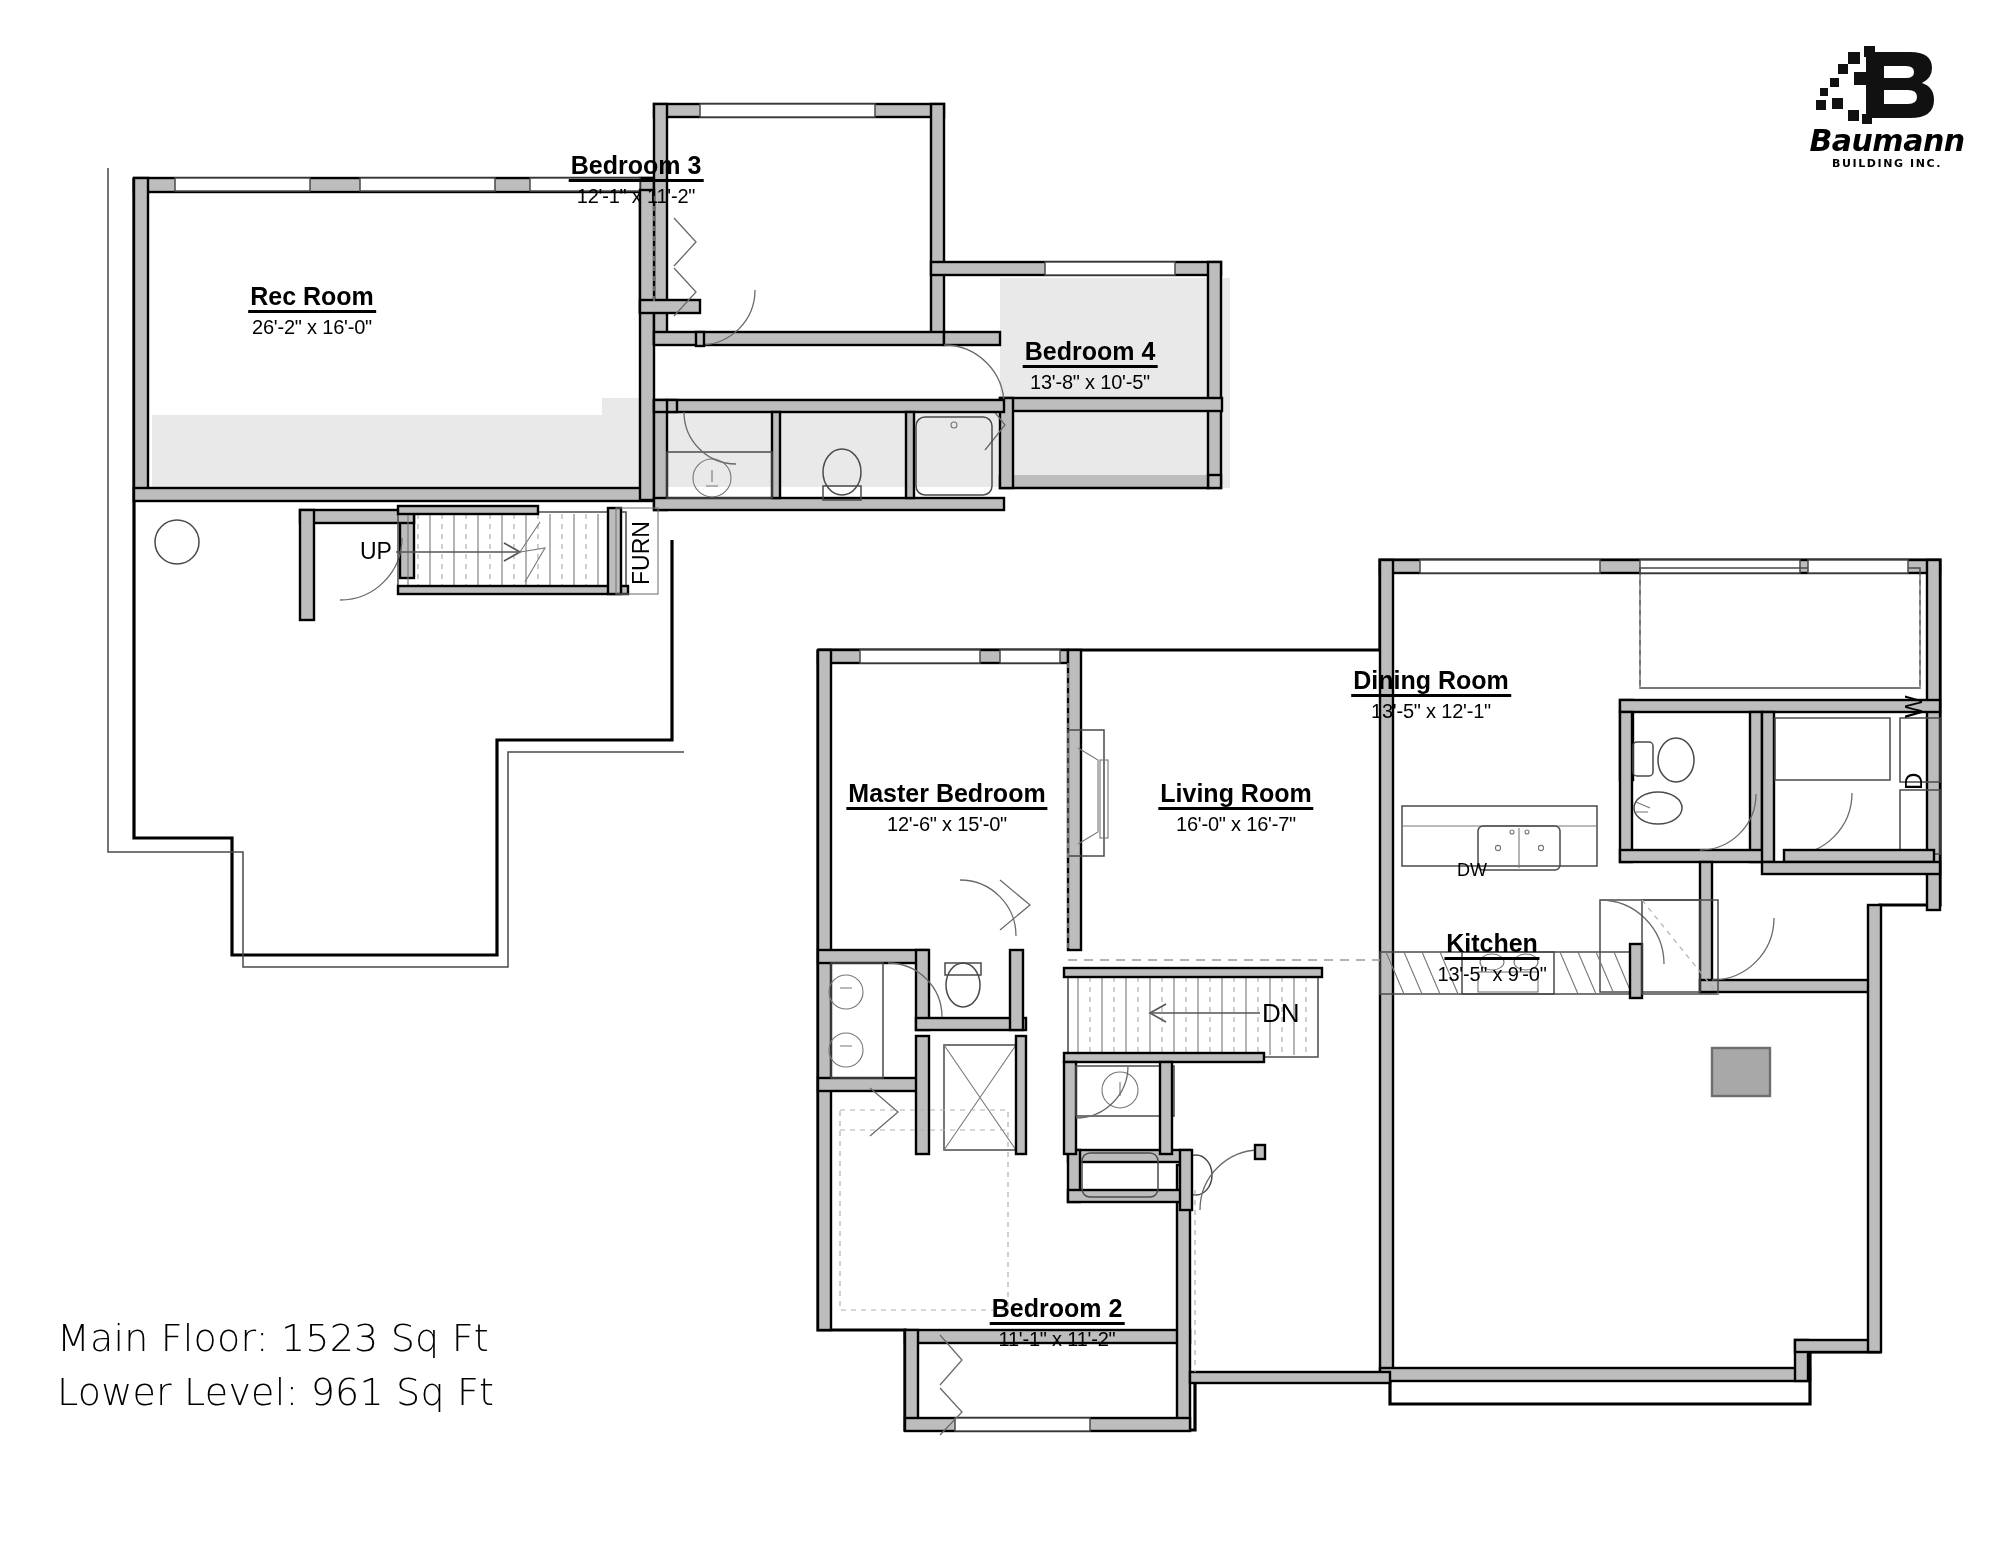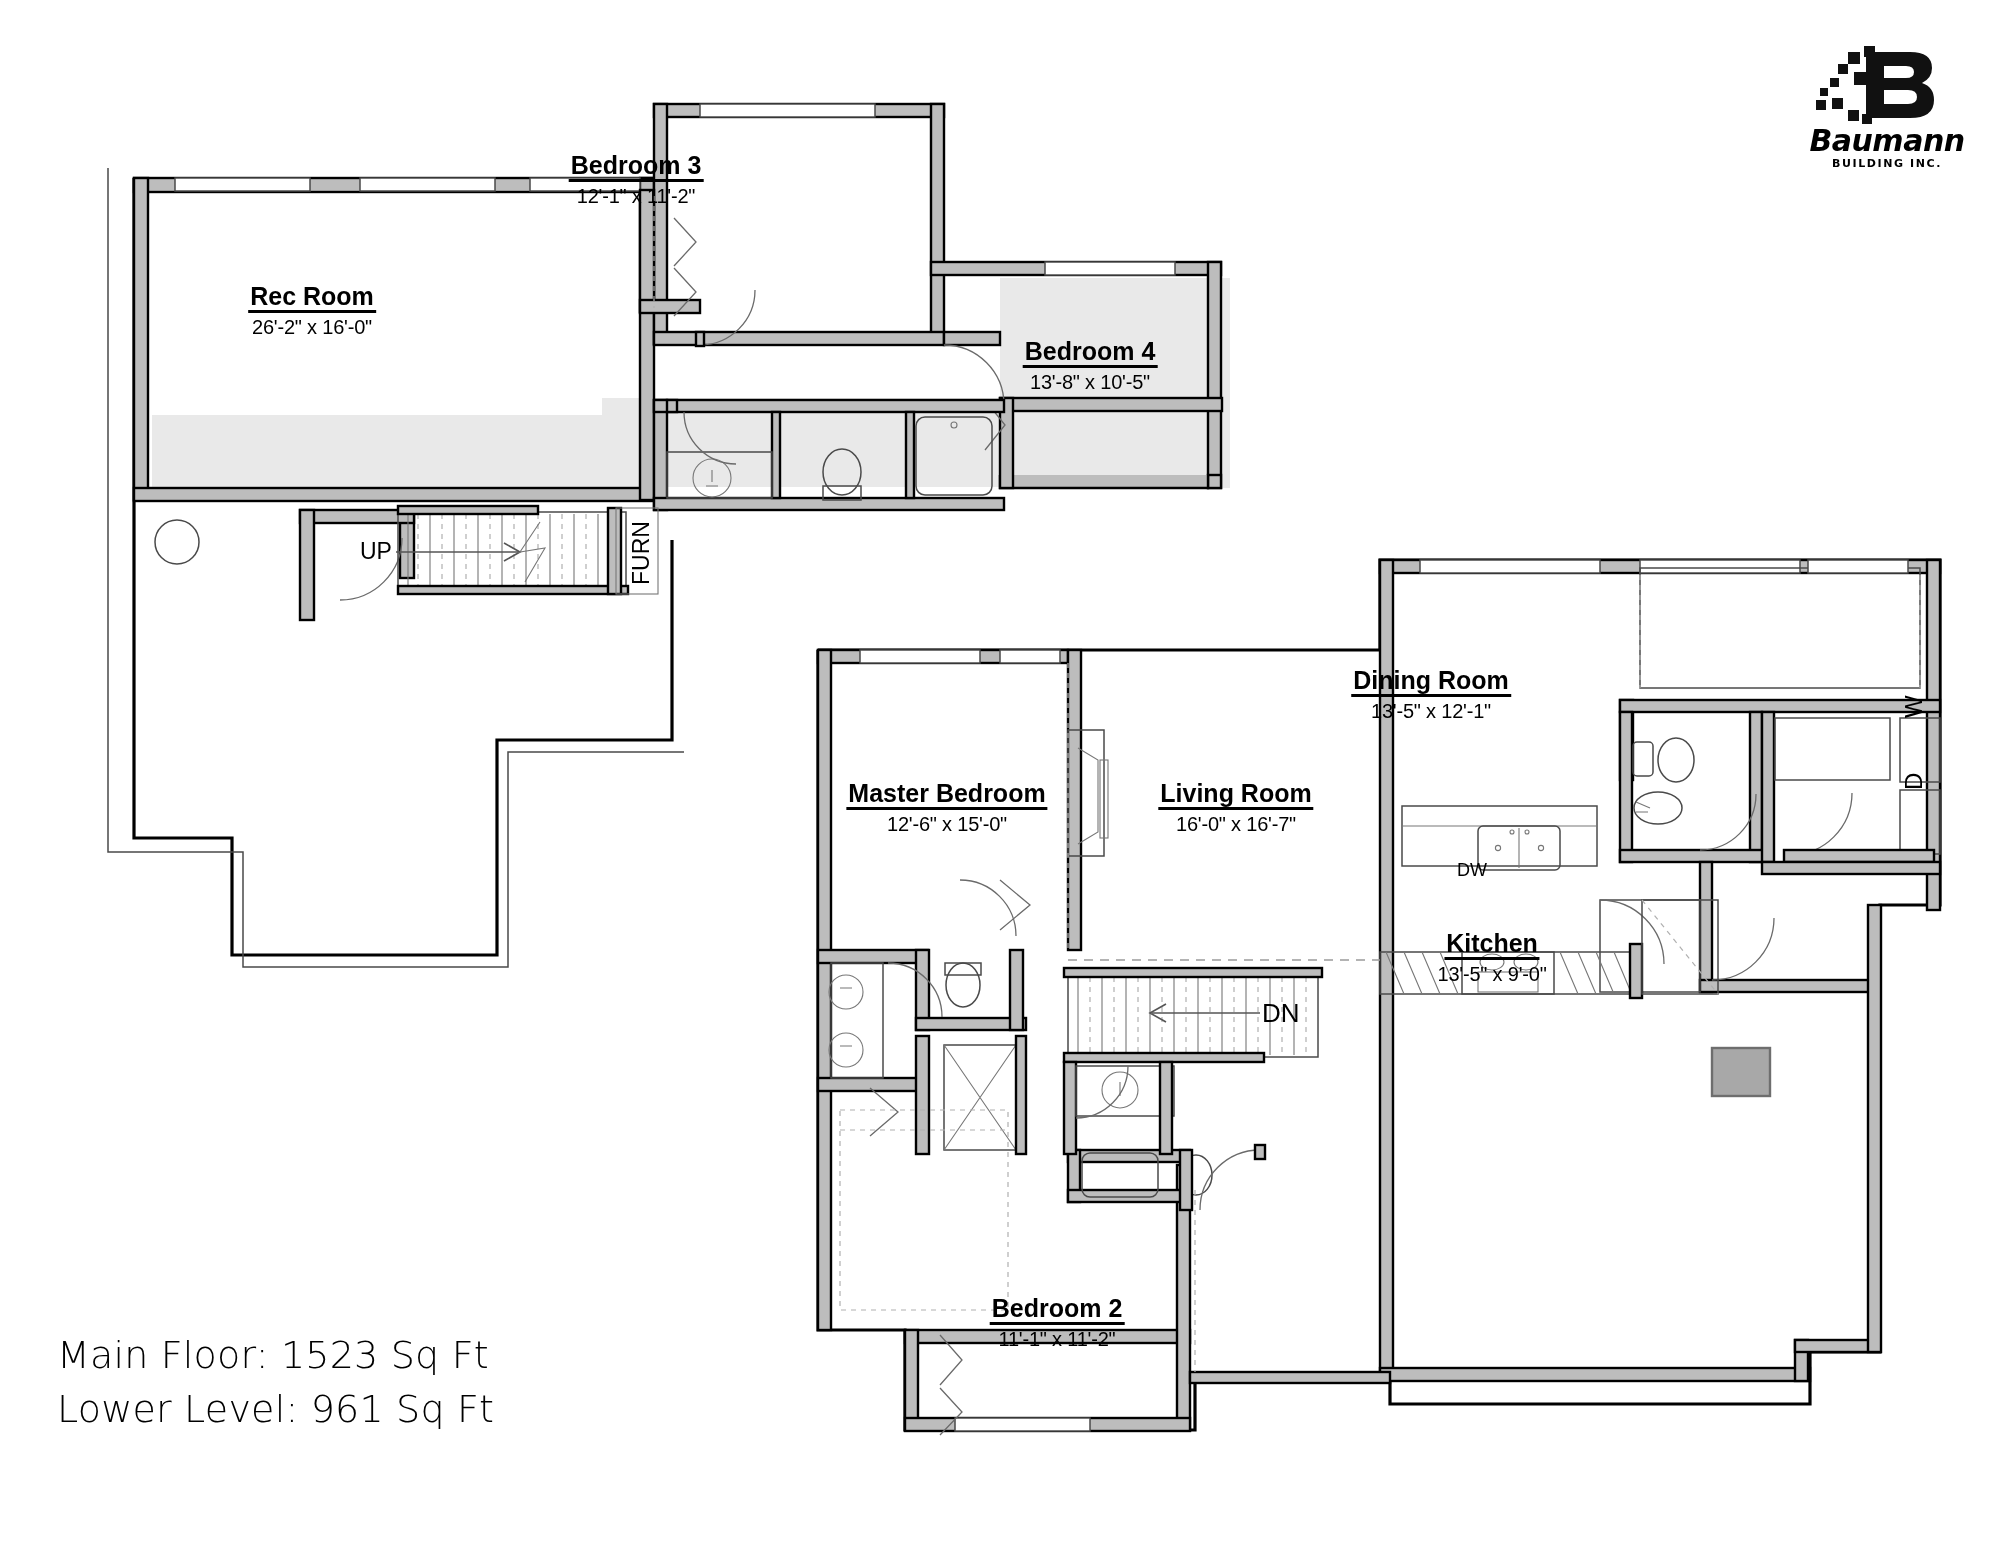--- a/index.html
+++ b/index.html
@@ -14,21 +14,21 @@
               transform:translateX(-50%);}
   .room-label .rl-name{font-weight:bold;font-size:25px;line-height:1.05;
               border-bottom:3px solid #000;display:inline-block;padding:0 2px 1px 2px;text-align:center;}
   .room-label .rl-dim{font-size:20px;line-height:1.25;margin-top:2px;letter-spacing:-0.2px;}
 
   
   .annot{position:absolute;font-size:23px;line-height:1;white-space:nowrap;}
   .annot.vert{transform:rotate(-90deg);transform-origin:left top;}
 
   
-  #area-summary{position:absolute;left:57px;top:1312px;margin-top:17px;}
+  #area-summary{position:absolute;left:57px;top:1312px;}
   #area-summary div{font-size:38px;line-height:1.42;letter-spacing:0.2px;
                     font-family:"DejaVu Sans",sans-serif;font-weight:300;}
 
   
   #logo-block{position:absolute;left:1792px;top:28px;width:190px;height:145px;}
   #logo-mark{position:absolute;left:0;top:0;width:190px;height:100px;}
   #logo-word{position:absolute;left:0;top:98px;width:190px;text-align:center;
              font-family:"DejaVu Sans",sans-serif;font-style:italic;font-weight:bold;
              font-size:30px;letter-spacing:-0.5px;line-height:1;}
   #logo-sub{position:absolute;left:0;top:130px;width:190px;text-align:center;

